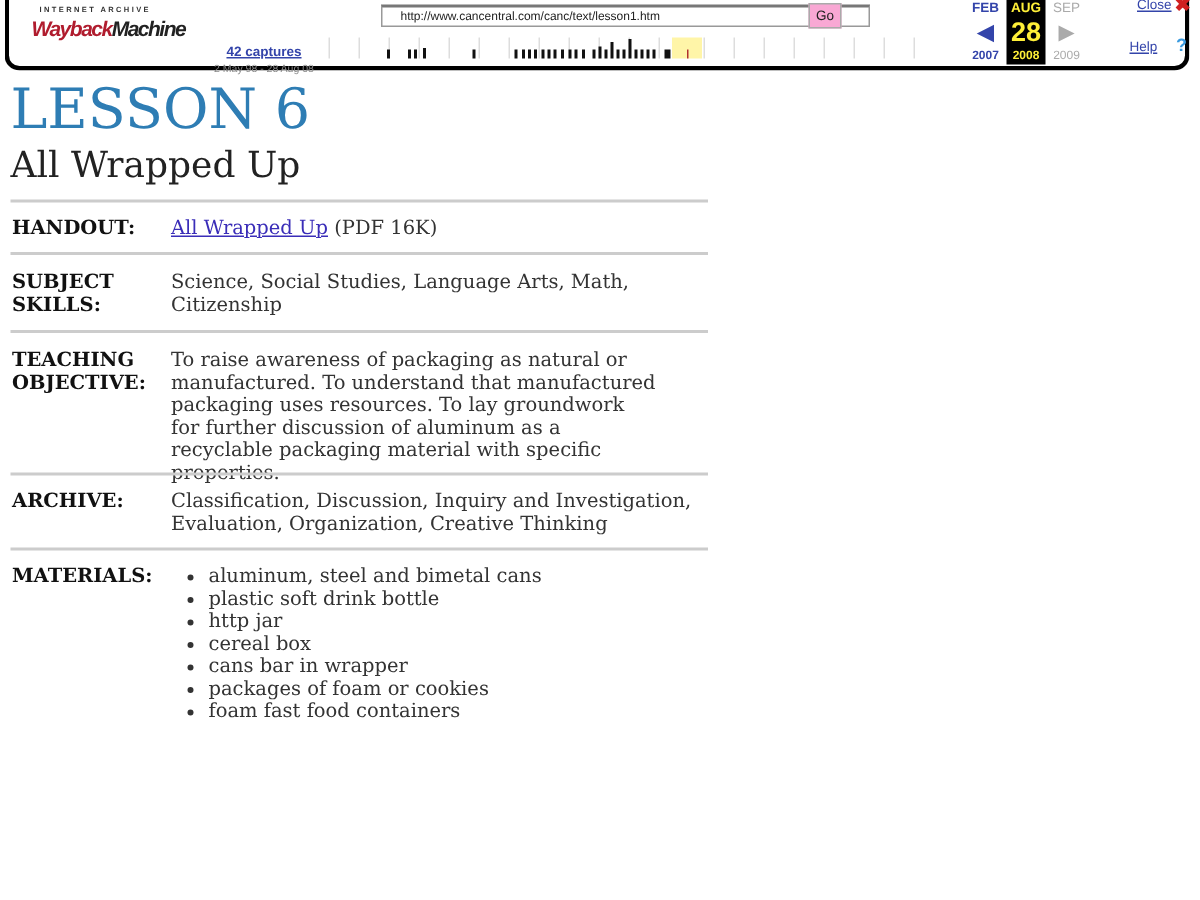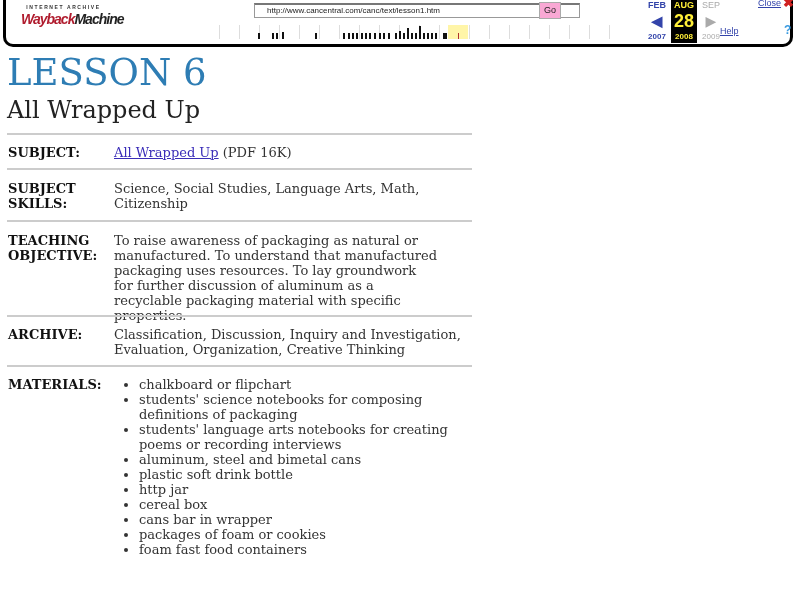--- a/index.html
+++ b/index.html
@@ -26,21 +26,21 @@
   .wb-cal .col { position:absolute; top:0; width:26px; text-align:center; }
   .wb-cal .prev { left:0; color:#3344aa; }
   .wb-cal .cur { left:27px; background:#000; color:#ffef38; height:44px; }
   .wb-cal .next { left:54px; color:#aaa; font-weight:normal; }
   .wb-cal .mon { height:12px; line-height:12px; }
   .wb-cal .day { font-size:18px; line-height:20px; height:20px; }
   .wb-cal .yr { height:12px; line-height:12px; font-size:8px; }
   .wb-cal .arrow { height:20px; line-height:20px; font-size:14px; }
   .wb-close { position:absolute; left:752px; top:6px; font-size:9px; color:#3344aa; text-decoration:underline; }
   .wb-close-x { position:absolute; left:777px; top:3px; font-size:13px; color:#d02020; font-weight:bold; }
-  .wb-help { position:absolute; left:714px; top:34px; font-size:9px; color:#3344aa; text-decoration:underline; }
+  .wb-help { position:absolute; left:747px; top:34px; font-size:9px; color:#3344aa; text-decoration:underline; }
   .wb-help-q { position:absolute; left:778px; top:31px; font-size:12px; color:#3a9adf; font-weight:bold; }
 
   
   .title { position:absolute; left:7px; top:52px; font-family:"DejaVu Serif", serif; font-size:37px; color:#2e7db4; line-height:42px; margin:0; font-weight:normal; }
   .subtitle { position:absolute; left:7px; top:96px; font-size:24px; color:#222; line-height:28px; margin:0; font-weight:normal; }
   .rule { position:absolute; left:7px; width:465px; height:2px; background:#ccc; }
   .row { position:absolute; left:8px; width:470px; font-size:13px; line-height:15px; }
   .lbl { position:absolute; left:0; top:0; width:100px; font-weight:bold; color:#111; }
   .val { position:absolute; left:106px; top:0; width:355px; color:#333; }
   .val a { color:#3a2db8; text-decoration:underline; }
@@ -50,20 +50,24 @@
 </style>
 </head>
 <body>
 
 <div class="wb">
   <div class="wb-logo">
     <div class="wb-ia">INTERNET ARCHIVE</div>
     <div class="wb-wm"><span class="a">Wayback</span><span class="b">Machine</span></div>
   </div>
 
+  <div class="wb-captures">
+    <a>42 captures</a>
+    <span class="wb-range">2 May 98 - 28 Aug 08</span>
+  </div>
 
   <div class="wb-url">http://www.cancentral.com/canc/text/lesson1.htm</div>
   <div class="wb-go">Go</div>
 
   <div class="wb-spark">
     <div class="hl"></div>
     <div class="year" style="left:0"></div>
       <div class="year" style="left:20px"></div>
       <div class="year" style="left:40px"></div>
     <div class="year" style="left:60px"></div>
@@ -136,21 +140,21 @@
   <span class="wb-close-x">✖</span>
   <a class="wb-help">Help</a>
   <span class="wb-help-q">?</span>
 </div>
 
 <h1 class="title">LESSON 6</h1>
 <h2 class="subtitle">All Wrapped Up</h2>
 
 <div class="rule" style="top:133px"></div>
 <div class="row" style="top:145px">
-  <div class="lbl">SUBJECT:</div>
+  <div class="lbl">HANDOUT:</div>
   <div class="val"><a>All Wrapped Up</a><span> (PDF 16K)</span></div>
 </div>
 
 <div class="rule" style="top:168px"></div>
 <div class="row" style="top:181px">
   <div class="lbl">SUBJECT SKILLS:</div>
   <div class="val" style="width:310px">Science, Social Studies, Language Arts, Math, Citizenship</div>
 </div>
 
 <div class="rule" style="top:220px"></div>
@@ -163,25 +167,20 @@
 <div class="row" style="top:327px">
   <div class="lbl">ARCHIVE:</div>
   <div class="val" style="width:350px">Classification, Discussion, Inquiry and Investigation, Evaluation, Organization, Creative Thinking</div>
 </div>
 
 <div class="rule" style="top:365px"></div>
 <div class="row" style="top:377px">
   <div class="lbl">MATERIALS:</div>
   <div class="val" style="width:345px">
     <ul>
-      <li>chalkboard or flipchart</li>
-      <li>students' science notebooks for composing definitions of packaging</li>
-      <li>students' language arts notebooks for creating poems or recording interviews</li>
-    </ul>
-    <ul>
       <li>aluminum, steel and bimetal cans</li>
       <li>plastic soft drink bottle</li>
       <li>http jar</li>
       <li>cereal box</li>
       <li>cans bar in wrapper</li>
       <li>packages of foam or cookies</li>
       <li>foam fast food containers</li>
     </ul>
   </div>
 </div>

